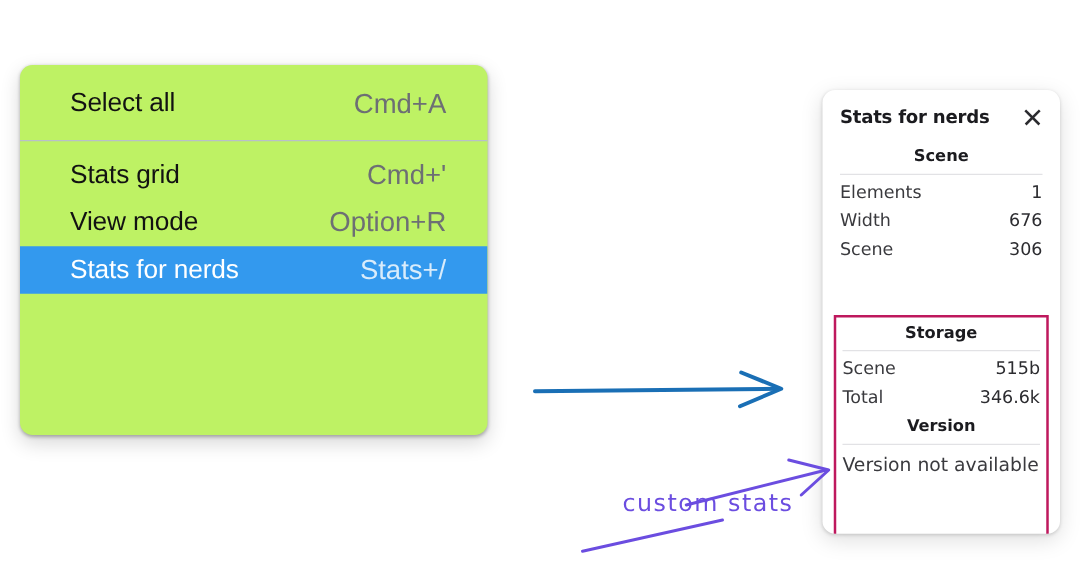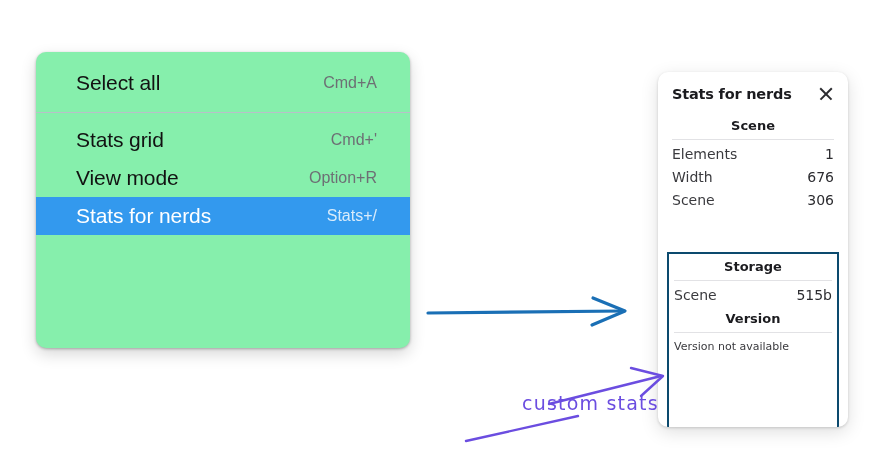--- a/index.html
+++ b/index.html
@@ -12,25 +12,25 @@
     height: 461px;
     position: relative;
     overflow: hidden;
     font-family: "Liberation Sans", sans-serif;
     -webkit-font-smoothing: antialiased;
   }
 
   
   #context-menu {
     position: absolute;
-    left: 36px;
+    left: 16px;
     top: 52px;
     width: 374px;
     height: 296px;
-    background: #86efac;
+    background: #bef264;
     border-radius: 10px;
     box-shadow: 0 1px 3px rgba(0,0,0,0.28), 0 6px 16px rgba(0,0,0,0.16);
     box-sizing: border-box;
     overflow: hidden;
   }
   .menu-group { padding: 8px 0; }
   .menu-group.group-top { padding: 12px 0 10px 0; }
   .menu-divider {
     height: 1px;
     background: #b8c0c9;
@@ -45,21 +45,21 @@
     box-sizing: border-box;
     cursor: default;
   }
   .menu-item .mi-label {
     font-size: 21px;
     color: #121212;
     letter-spacing: -0.1px;
     white-space: nowrap;
   }
   .menu-item .mi-shortcut {
-    font-size: 16px;
+    font-size: 22px;
     color: #6d6f74;
     white-space: nowrap;
   }
   .menu-item.selected {
     background: #3399ee;
   }
   .menu-item.selected .mi-label { color: #ffffff; }
   .menu-item.selected .mi-shortcut { color: #d9ecfb; }
 
   
@@ -131,41 +131,41 @@
   }
   .stat-row .sv { color: #2c2c30; }
 
   
   #custom-stats-box {
     position: absolute;
     left: 9px;
     top: 180px;
     width: 172px;
     height: 202px;
-    border: 2px solid #0c4a6e;
+    border: 2px solid #be185d;
     box-sizing: border-box;
     padding: 0 5px;
   }
   #custom-stats-box .section-head { padding-top: 5px; }
   .version-line {
-    font-size: 11px;
+    font-size: 15px;
     color: #3a3a3e;
     padding: 5px 0 0 0;
   }
 
   
   #annotations {
     position: absolute;
     left: 0; top: 0;
     width: 873px; height: 461px;
     pointer-events: none;
   }
   #custom-stats-label {
     position: absolute;
-    left: 522px;
+    left: 498px;
     top: 392px;
     font-family: "DejaVu Sans", sans-serif;
     font-size: 19px;
     color: #6b4de0;
     letter-spacing: 1.2px;
     white-space: nowrap;
   }
 </style>
 </head>
 <body>
@@ -225,20 +225,24 @@
   </div>
 
   <div id="custom-stats-box">
     <div class="section-head">Storage</div>
     <div class="hr"></div>
 
     <div class="stat-row">
       <span class="sl">Scene</span>
       <span class="sv">515b</span>
     </div>
+    <div class="stat-row">
+      <span class="sl">Total</span>
+      <span class="sv">346.6k</span>
+    </div>
 
     <div class="section-head">Version</div>
     <div class="hr"></div>
     <div class="version-line">Version not available</div>
   </div>
 </div>
 
 <svg id="annotations" viewBox="0 0 873 461" xmlns="http://www.w3.org/2000/svg">
 
   <g>

